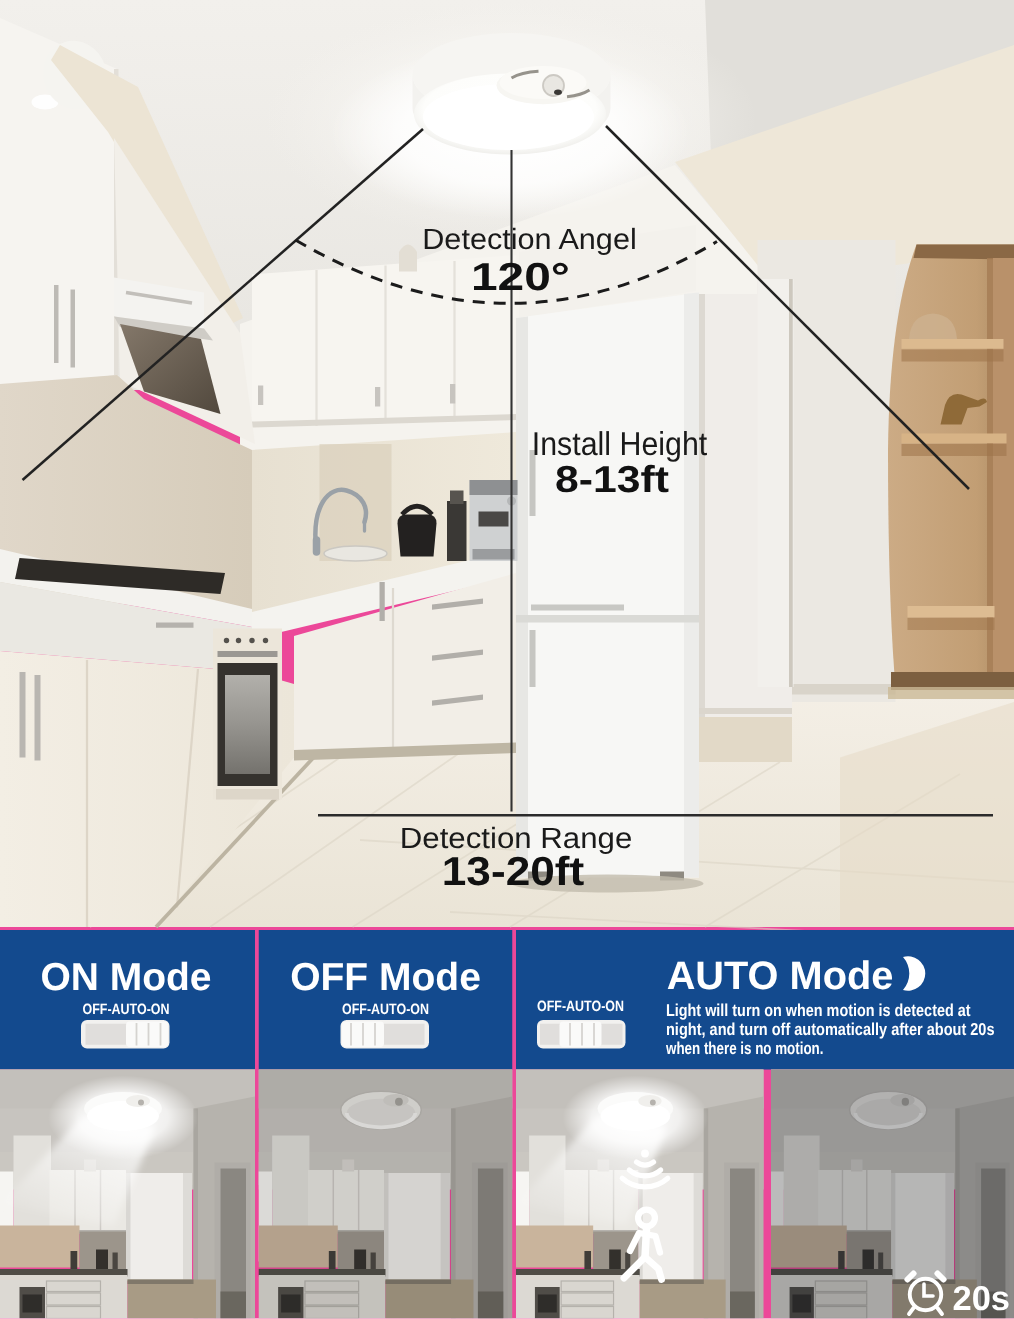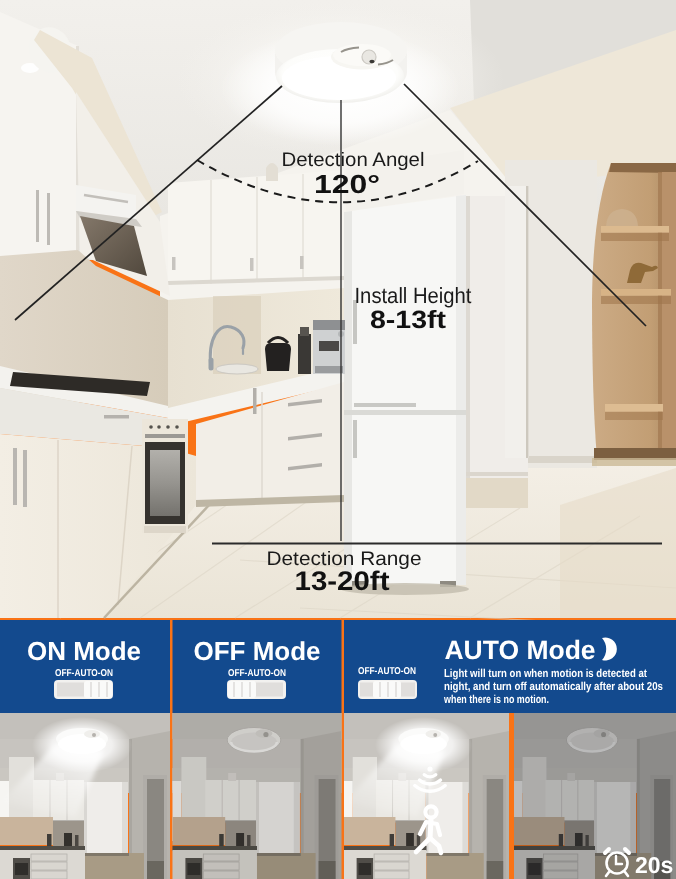--- a/index.html
+++ b/index.html
@@ -1,16 +1,16 @@
 <!DOCTYPE html>
 <html><head>
 <meta charset="utf-8">
 <style>
   html,body{margin:0;padding:0;background:#ffffff;}
-  .stage{position:relative;width:676px;height:879px;background:#f97316;font-family:"Liberation Sans",sans-serif;overflow:hidden;-webkit-font-smoothing:antialiased;}
+  .stage{position:relative;width:676px;height:879px;background:#ec4899;font-family:"Liberation Sans",sans-serif;overflow:hidden;-webkit-font-smoothing:antialiased;}
   svg{display:block;}
   text{font-family:"Liberation Sans",sans-serif;text-rendering:geometricPrecision;}
 </style>
 </head>
 <body>
 <div class="stage">
 <svg width="676" height="879" viewBox="0 0 676 879">
 <defs>
   <radialGradient id="ceilGlow" cx="50%" cy="50%" r="50%">
     <stop offset="0%" stop-color="#ffffff" stop-opacity="0.95"></stop>

